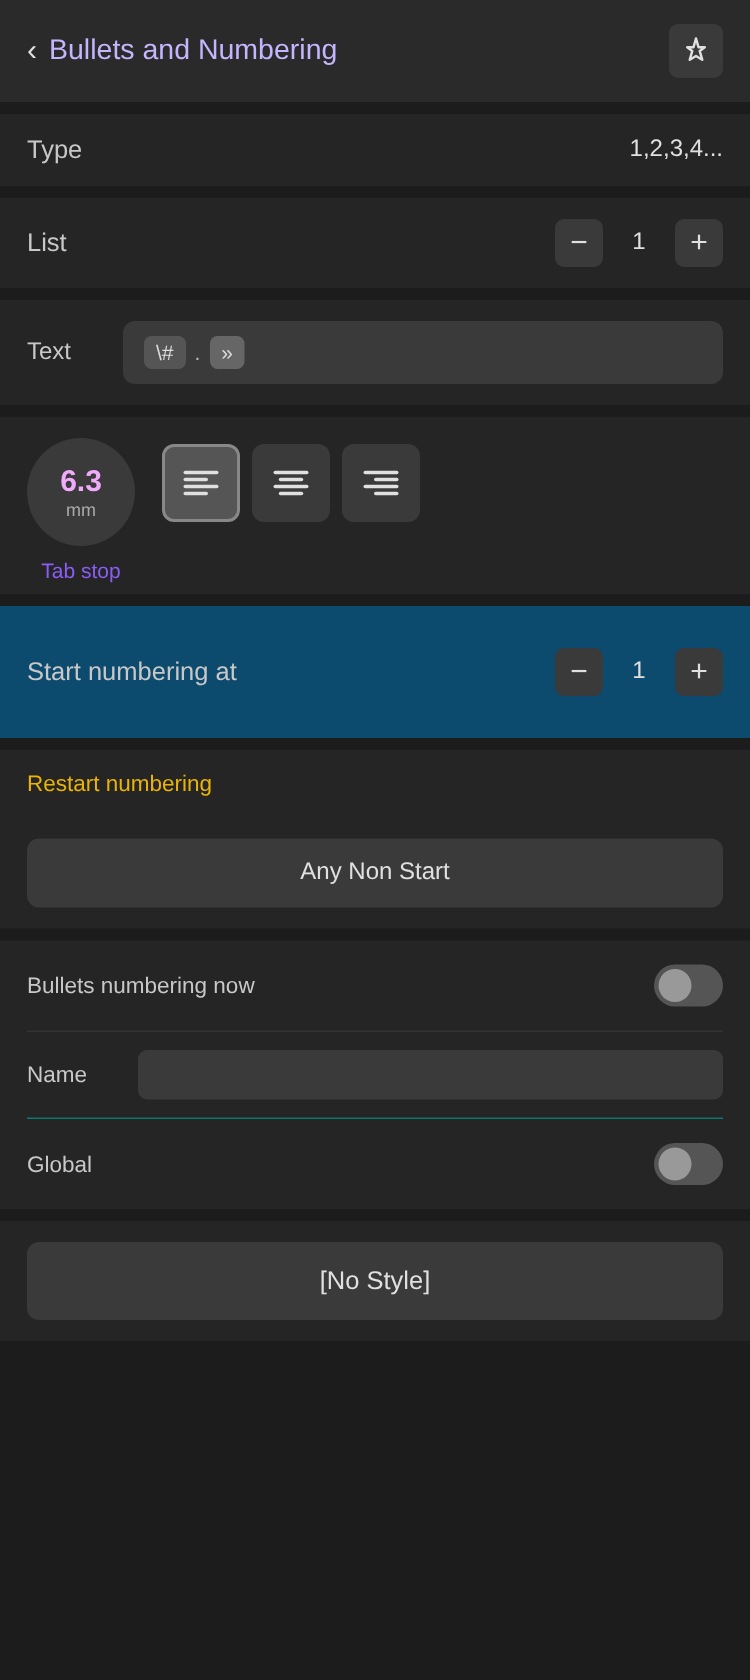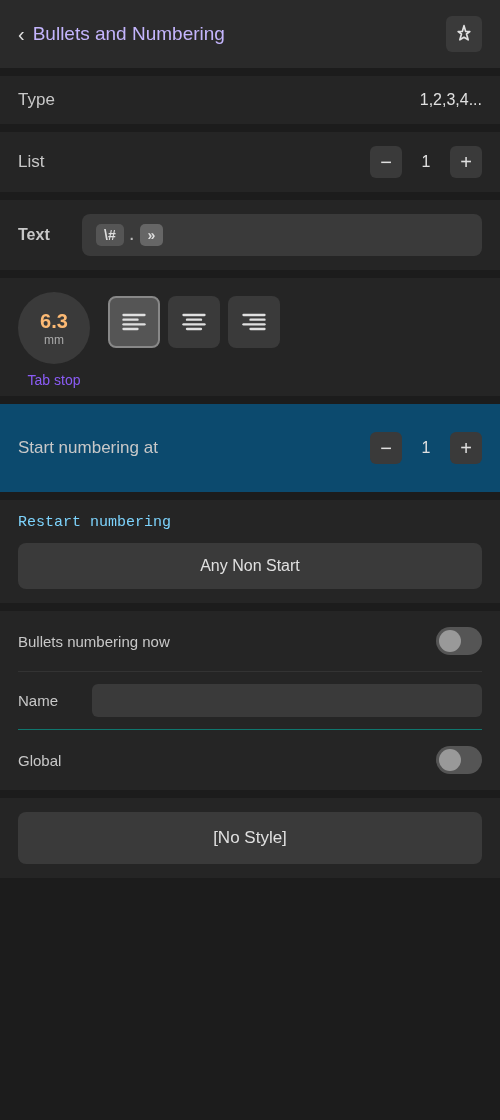--- a/index.html
+++ b/index.html
@@ -109,21 +109,20 @@
     
     .text-section {
       background: #252525;
       padding: 14px 18px;
       margin: 8px 0;
     }
     .text-row {
       display: flex;
       align-items: center;
       gap: 14px;
-      font-weight: bold;
     }
     .text-label { font-size: 16px; color: #c8c8c8; min-width: 50px; }
     .text-tokens {
       flex: 1;
       background: #3a3a3a;
       border-radius: 8px;
       padding: 10px 14px;
       display: flex;
       align-items: center;
       gap: 6px;
@@ -168,21 +167,21 @@
       background: #3a3a3a;
       border-radius: 50%;
       display: flex;
       flex-direction: column;
       align-items: center;
       justify-content: center;
     }
     .circle-num {
       font-size: 20px;
       font-weight: 600;
-      color: #fdba74;
+      color: #f0abfc;
     }
     .circle-unit {
       font-size: 12px;
       color: #aaa;
     }
     .tab-stop-label {
       font-size: 14px;
       color: #8b5cf6;
       margin-top: 4px;
     }
@@ -218,23 +217,22 @@
     }
 
     
     .restart-section {
       background: #252525;
       padding: 14px 18px;
       margin: 8px 0;
     }
     .restart-label {
       font-size: 15px;
-      color: #7dd3fc;
-      margin-bottom: 12px;
-      font-family: Liberation Mono, monospace;
+      color: #eab308;
+      margin-bottom: 28px;
     }
     .any-non-list-btn {
       width: 100%;
       background: #3a3a3a;
       border-radius: 8px;
       padding: 14px;
       text-align: center;
       font-size: 16px;
       color: #e0e0e0;
       cursor: pointer;

